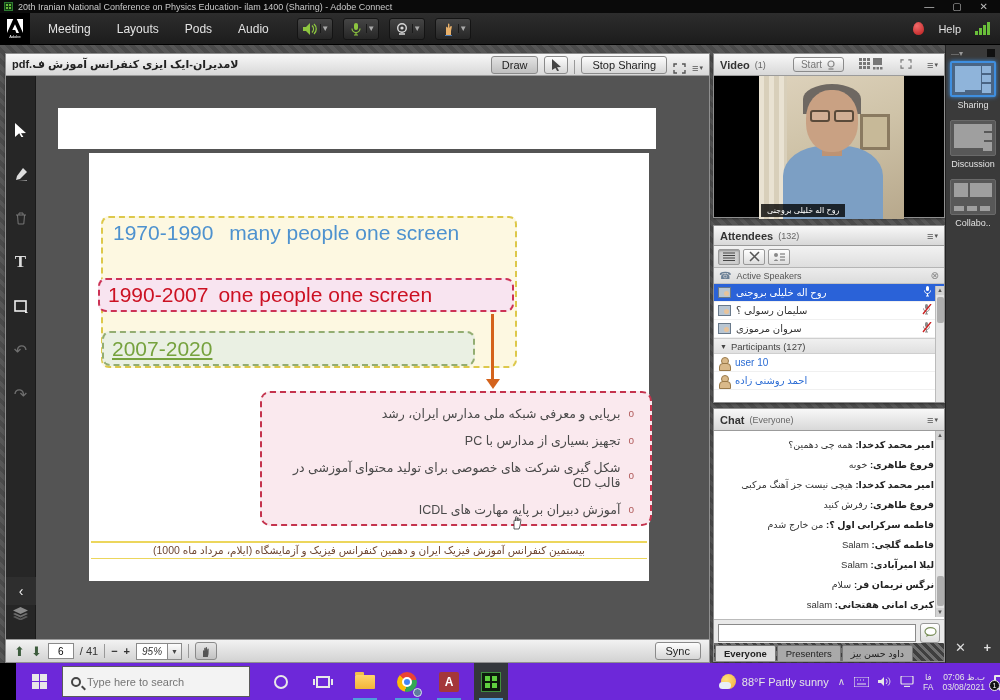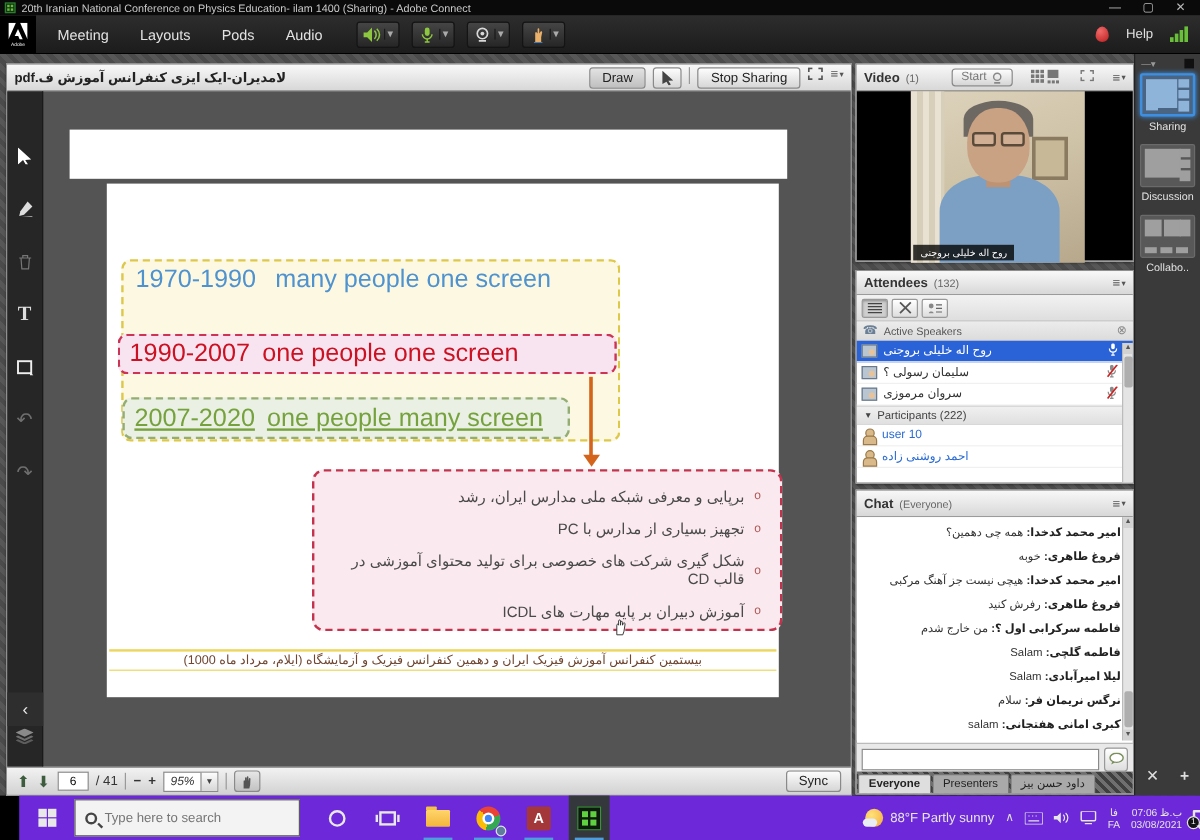--- a/index.html
+++ b/index.html
@@ -43,21 +43,21 @@
   .pod { position:absolute; background:#fff; border:1px solid #8f8f8f; box-shadow:0 1px 2px rgba(0,0,0,.4); }
   .pod-head { height:22px; background:linear-gradient(#f8f8f8,#d8d8d8); border-bottom:1px solid #9b9b9b;
     display:flex; align-items:center; padding:0 6px; font-size:11px; font-weight:bold; color:#333; }
   .pod-count { font-weight:normal; color:#666; font-size:9px; margin-left:5px; }
   .pod-menu { margin-left:auto; color:#555; font-size:11px; display:flex; align-items:center; gap:1px; }
   .pod-menu .c { font-size:7px; }
 
   
   .share-pod { left:5px; top:8px; width:705px; height:610px; }
   .share-head-file { font-weight:bold; font-size:11px; color:#222; }
-  .share-head-right { margin-left:auto; display:flex; align-items:flex-start; gap:6px; }
+  .share-head-right { margin-left:auto; display:flex; align-items:flex-end; gap:6px; }
   .btn { background:linear-gradient(#fdfdfd,#d6d6d6); border:1px solid #8a8a8a; border-radius:3px;
     font-size:11px; color:#222; padding:2px 10px; cursor:pointer; }
   .btn-draw { background:linear-gradient(#e3e3e3,#bfbfbf); }
   .tool-btn { width:24px; height:18px; display:flex; align-items:center; justify-content:center;
     background:linear-gradient(#fdfdfd,#d6d6d6); border:1px solid #8a8a8a; border-radius:3px; }
   .vsep { width:1px; height:14px; background:#999; }
   .expand-icon svg { display:block; }
   .share-body { position:absolute; left:0; top:22px; right:0; bottom:23px; background:#545454; overflow:hidden; }
 
   
@@ -384,21 +384,20 @@
           <div class="tl-blue">
             <span class="tl-years">1970-1990</span>
             <span>many people one screen</span>
           </div>
           <div class="tl-box tl-pink">
             <span class="tl-years">1990-2007</span>
             <span>one people one screen</span>
           </div>
           <div class="tl-box tl-green">
             <span class="tl-years">2007-2020</span>
-            <span>one people many screen</span>
           </div>
           <div class="arrow-line"></div>
           <div class="arrow-head"></div>
 
           <div class="box-pink-big">
             <div class="bullet">
                 <span class="o">o</span>
                 <span>برپایی و معرفی شبکه ملی مدارس ایران، رشد</span>
               </div>
             <div class="bullet">
@@ -566,21 +565,21 @@
           <svg width="10" height="11" viewBox="0 0 10 11">
               <rect x="3" y="0" width="3" height="5" rx="1.5" fill="#8a8a8a"></rect>
               <path d="M1.5 4.5c0 1.7 1.3 3 3 3s3-1.3 3-3M4.5 7.5V10M3 10h3" stroke="#8a8a8a" fill="none"></path>
               <path d="M9 0L1 10" stroke="#cc2222" stroke-width="1.4"></path>
             </svg>
         </span>
       </div>
 
       <div class="parts-bar">
         <span style="font-size:7px;">▼</span>
-        <span>Participants (222)</span>
+        <span>Participants (127)</span>
       </div>
       <div class="att-row">
         <span class="person-ic"></span>
         <span class="blue-name">user 10</span>
       </div>
       <div class="att-row">
         <span class="person-ic"></span>
         <span class="nm blue-name">احمد روشنی زاده</span>
       </div>
       <div class="vscroll" style="top:60px; bottom:0;">

